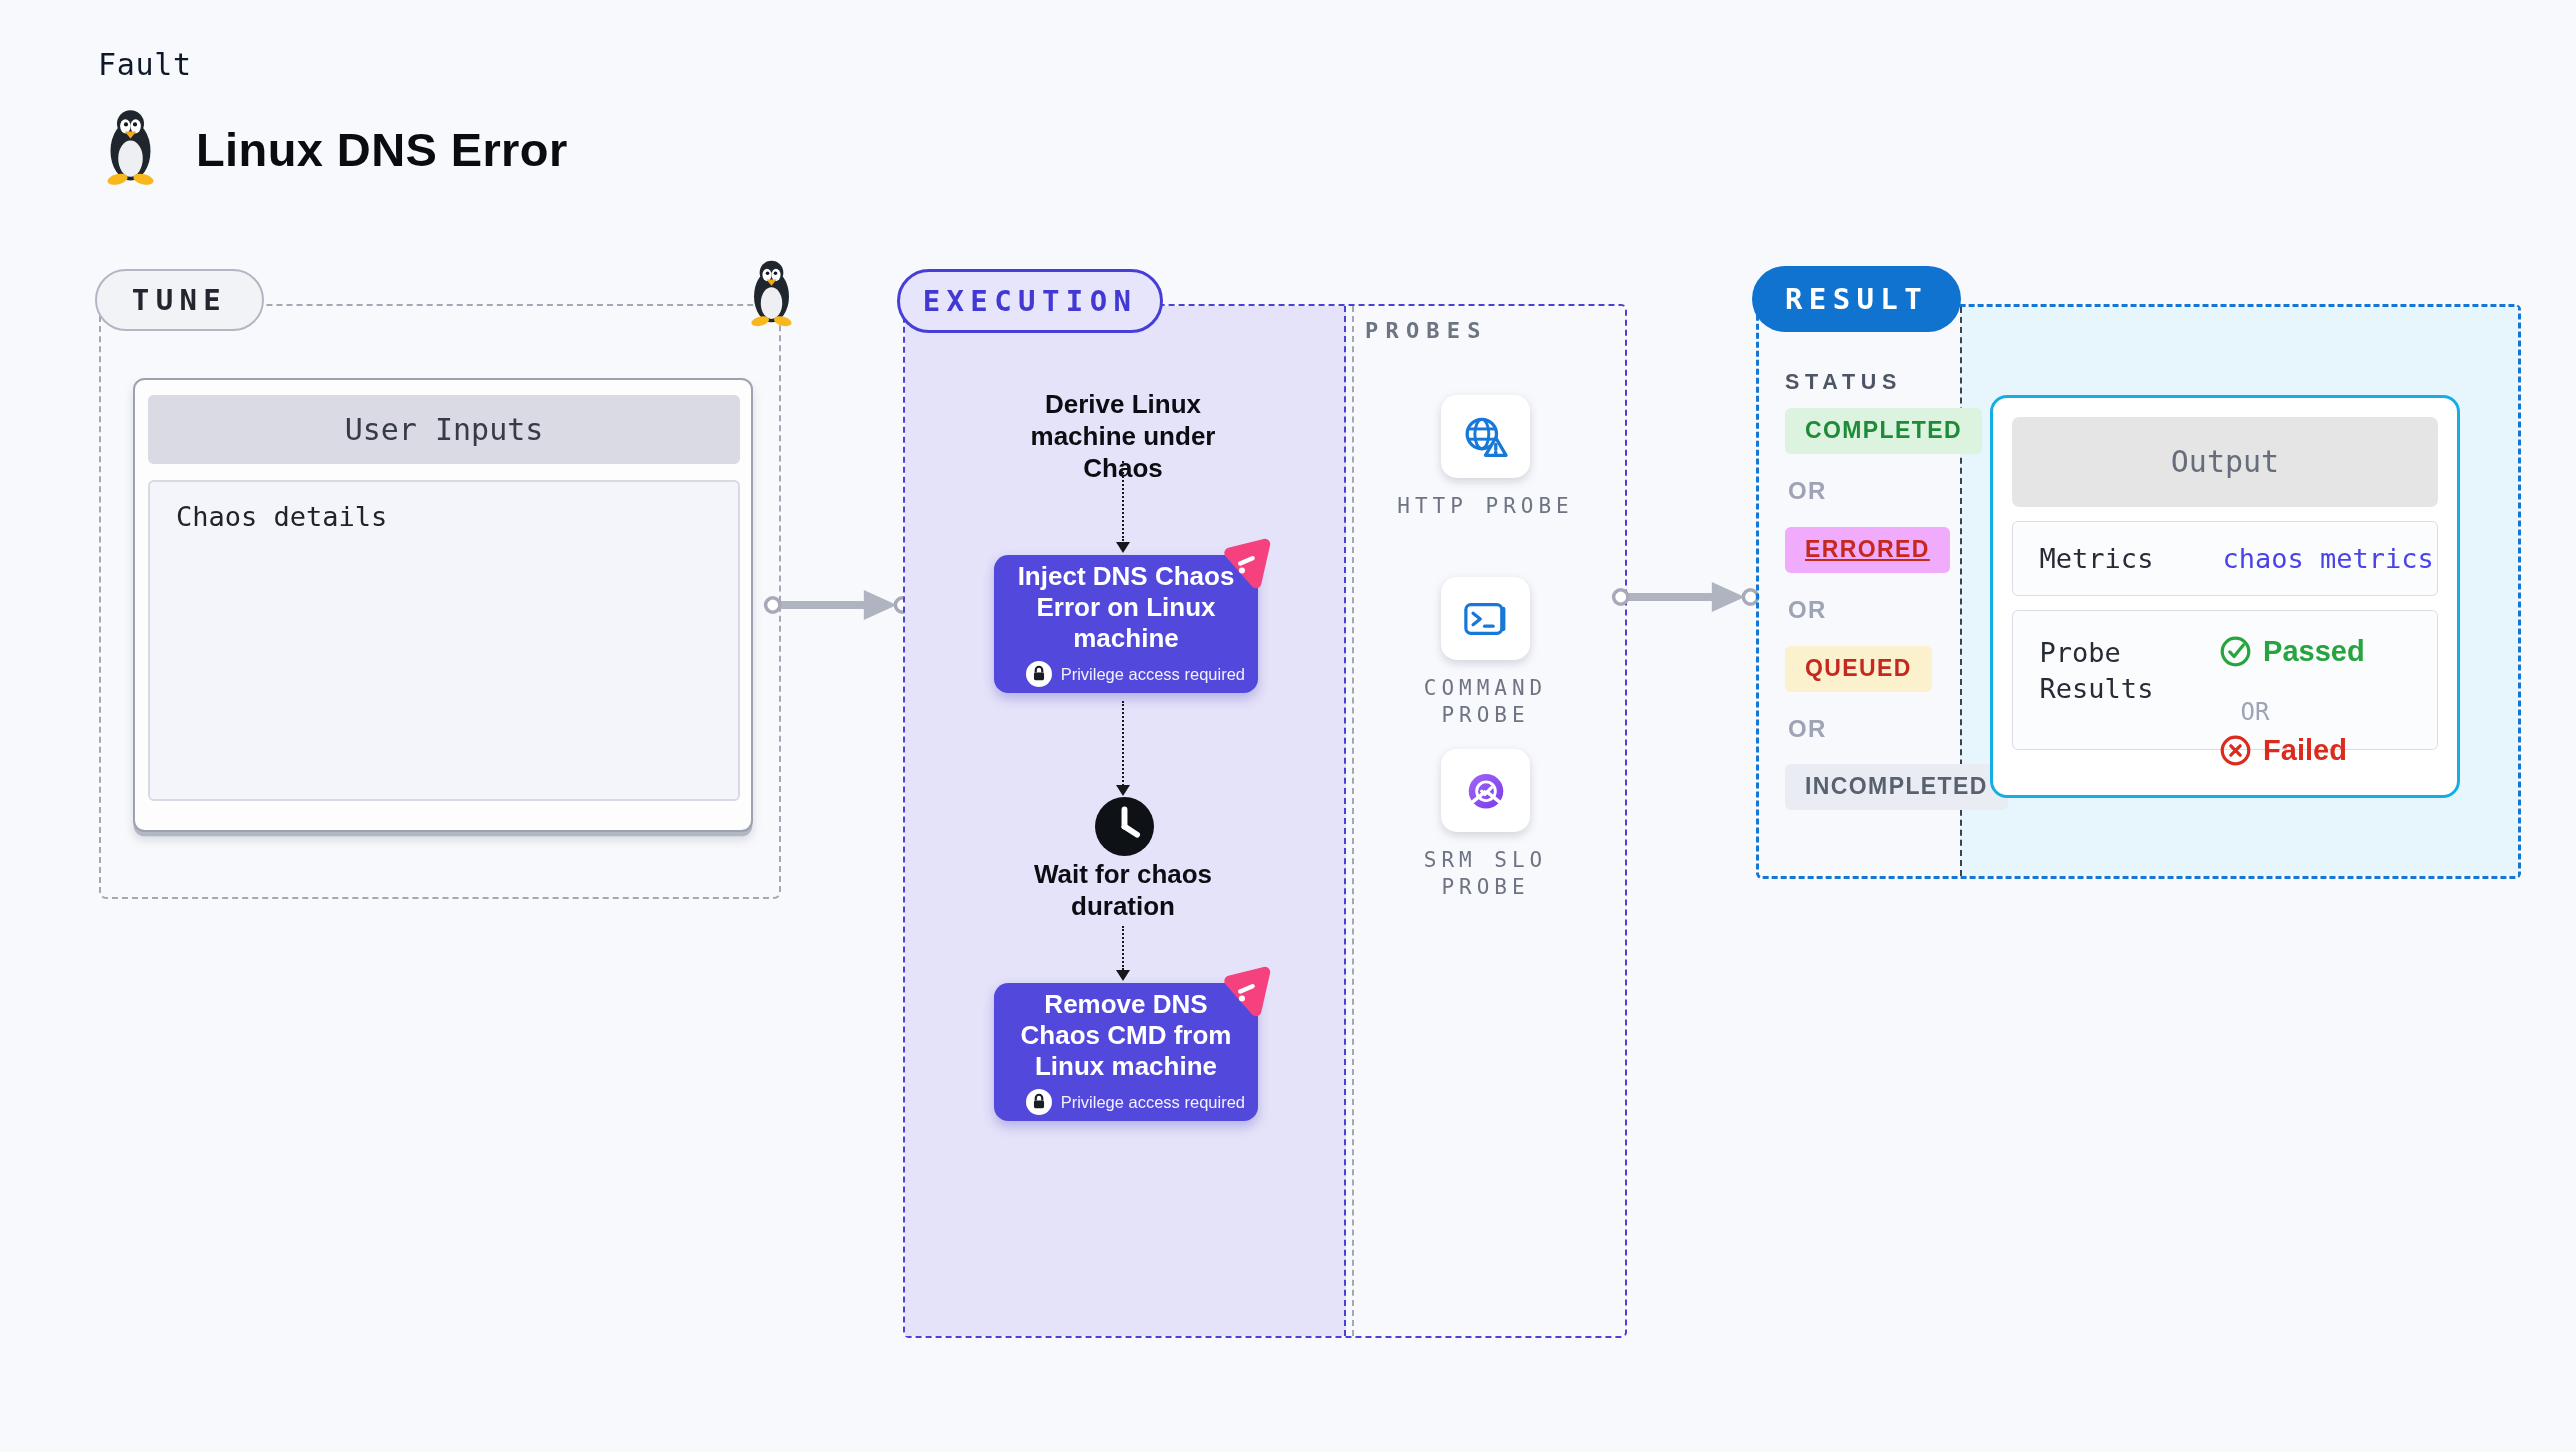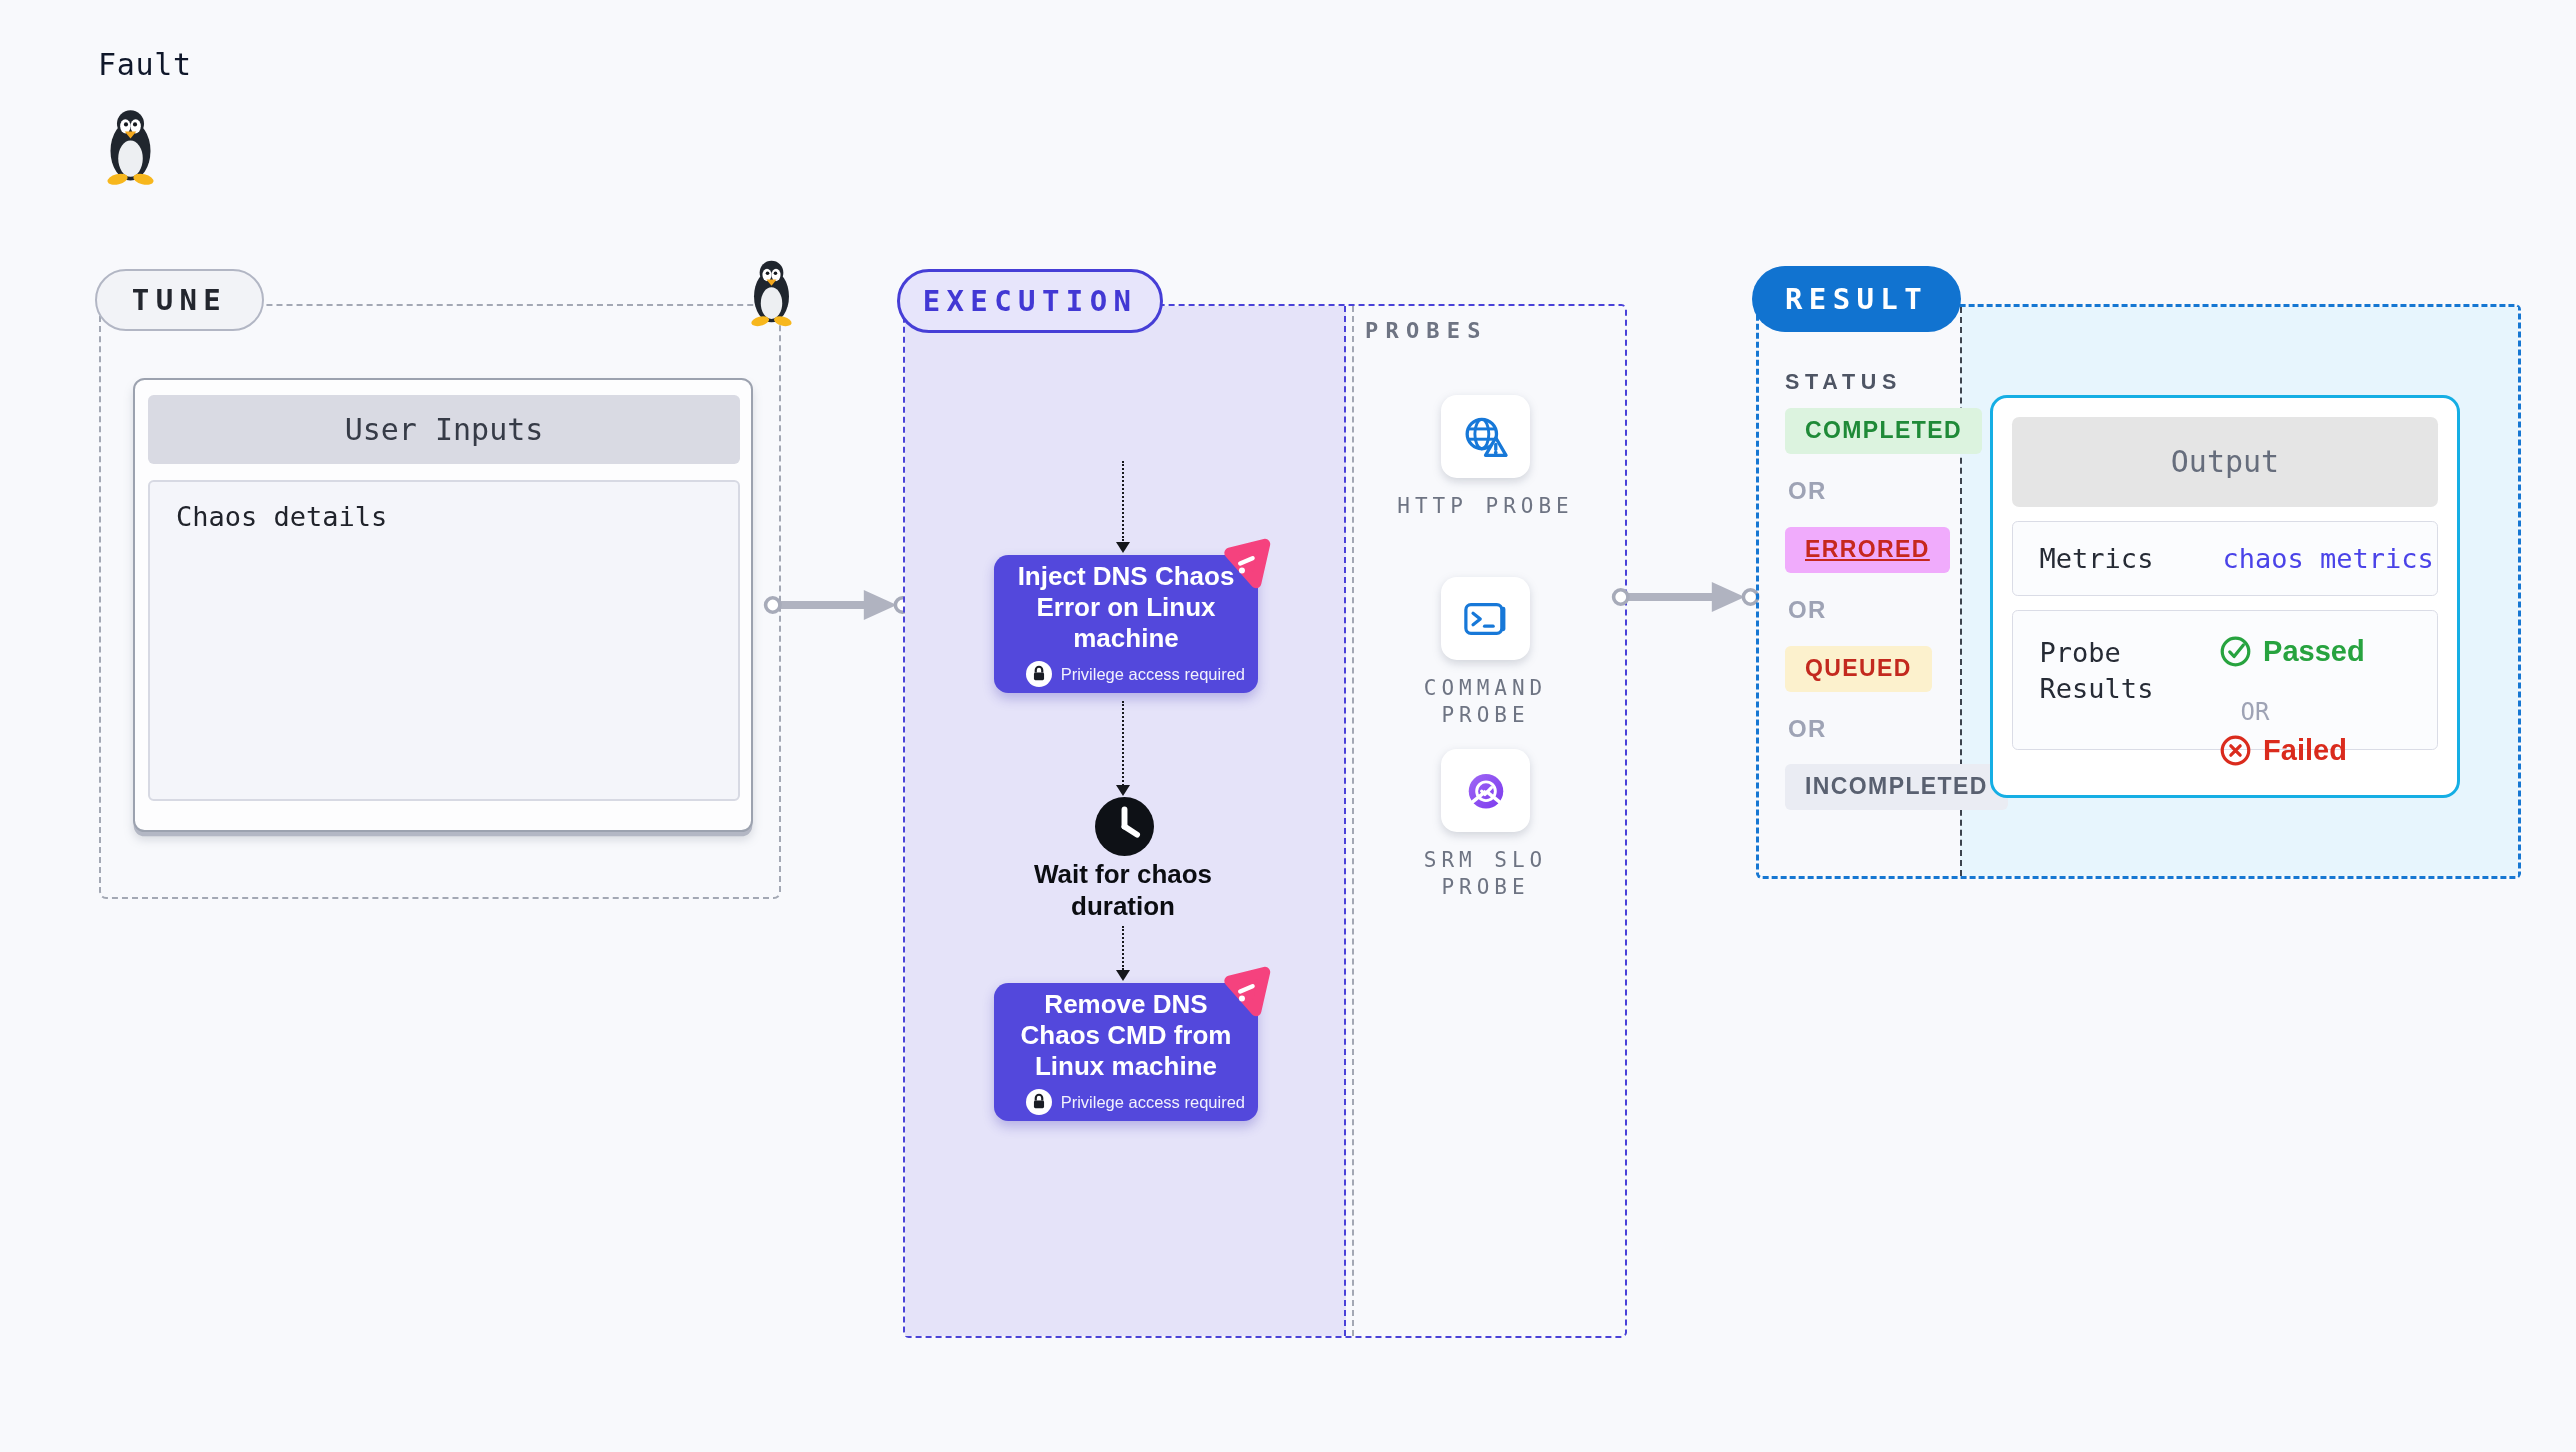--- a/index.html
+++ b/index.html
@@ -181,20 +181,21 @@
     </linearGradient>
   </defs>
 </svg>
 
 <div id="canvas">
 
   <div class="abs kicker mono">Fault</div>
   <svg class="abs title-row-icon" viewBox="0 0 100 124">
       <use href="#tux"></use>
     </svg>
+  <div class="abs page-title">Linux DNS Error</div>
 
   <div class="abs tune-box"></div>
   <div class="abs pill tune-pill">TUNE</div>
   <svg class="abs tune-tux" viewBox="0 0 100 124">
       <use href="#tux"></use>
     </svg>
 
   <div class="abs ui-card"></div>
   <div class="abs ui-header mono">User Inputs</div>
   <div class="abs ui-list"></div>
@@ -203,20 +204,21 @@
   <svg class="abs flow-arrow" style="left:762px; top:587px; width:152px;" viewBox="0 0 212 50">
       <use href="#h-arrow"></use>
     </svg>
 
   <div class="abs exec-box">
     <div class="exec-left"></div>
     <div class="probes-panel"></div>
   </div>
   <div class="abs pill exec-pill">EXECUTION</div>
 
+  <div class="abs step-text" style="left:1000px; top:388px;">Derive Linux machine under Chaos</div>
 
   <div class="abs dotted-conn" style="left:1122px; top:461px; height:80px;"></div>
   <div class="abs conn-tip" style="left:1116px; top:542px;"></div>
 
   <div class="abs chaos-node" style="left:994px; top:555px;">
     <div class="node-label">Inject DNS Chaos Error on Linux machine</div>
     <div class="priv-row">
       <svg width="26" height="26" viewBox="0 0 36 36">
           <use href="#lock-circ"></use>
         </svg>

